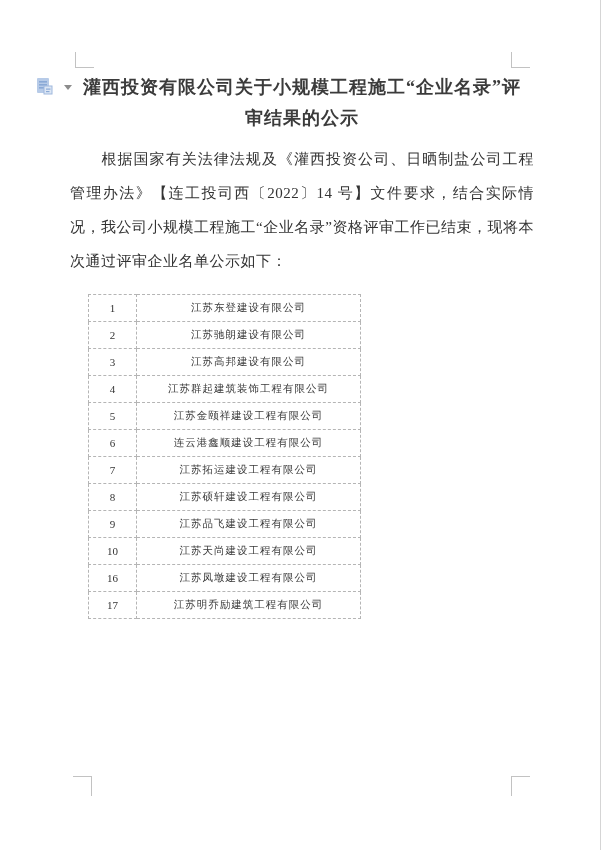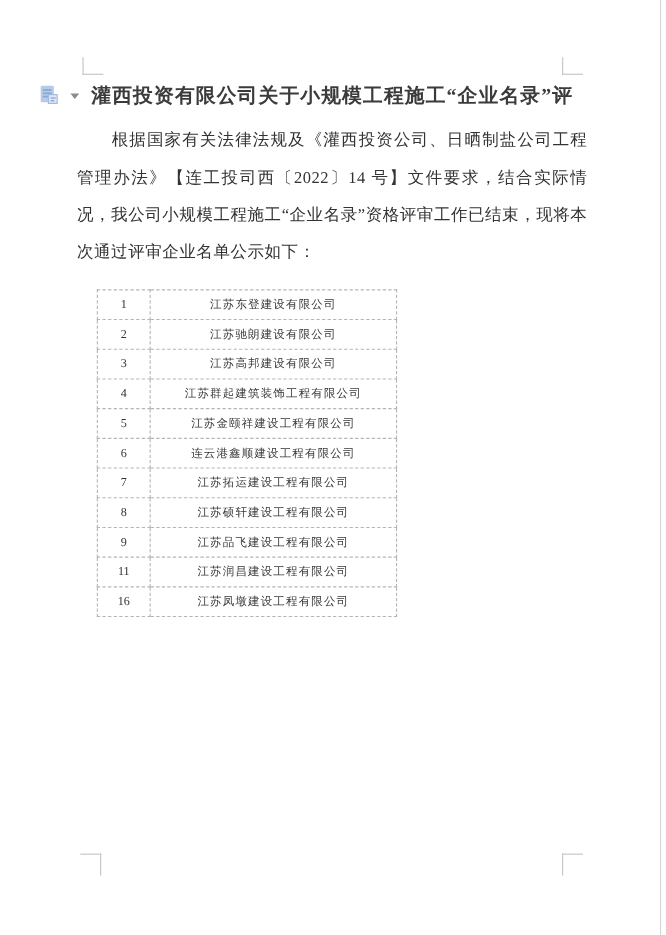--- a/index.html
+++ b/index.html
@@ -67,20 +67,21 @@
         <rect x="12" y="15" width="3.5" height="1.2" fill="#8aa9d6"></rect>
       </svg>
     </span>
     <span class="paste-caret"></span>
   </div>
 
   <div class="content">
 
     <div class="doc-title">
       <div class="tline">灌西投资有限公司关于小规模工程施工“企业名录”评</div>
+      <div class="tline">审结果的公示</div>
     </div>
 
     <p class="doc-paragraph">根据国家有关法律法规及《灌西投资公司、日晒制盐公司工程管理办法》【连工投司西〔2022〕14 号】文件要求，结合实际情况，我公司小规模工程施工“企业名录”资格评审工作已结束，现将本次通过评审企业名单公示如下：</p>
 
     <table class="company-table">
       <tbody>
           <tr>
             <td class="col-no">1</td>
             <td class="col-name">江苏东登建设有限公司</td>
           </tr>
@@ -110,24 +111,28 @@
           </tr>
           <tr>
             <td class="col-no">8</td>
             <td class="col-name">江苏硕轩建设工程有限公司</td>
           </tr>
           <tr>
             <td class="col-no">9</td>
             <td class="col-name">江苏品飞建设工程有限公司</td>
           </tr>
           <tr>
-            <td class="col-no">11</td>
-            <td class="col-name">江苏润昌建设工程有限公司</td>
+            <td class="col-no">10</td>
+            <td class="col-name">江苏天尚建设工程有限公司</td>
           </tr>
           <tr>
             <td class="col-no">16</td>
             <td class="col-name">江苏凤墩建设工程有限公司</td>
+          </tr>
+          <tr>
+            <td class="col-no">17</td>
+            <td class="col-name">江苏明乔励建筑工程有限公司</td>
           </tr>
         </tbody>
     </table>
 
   </div>
 </div>
 
 </body></html>

